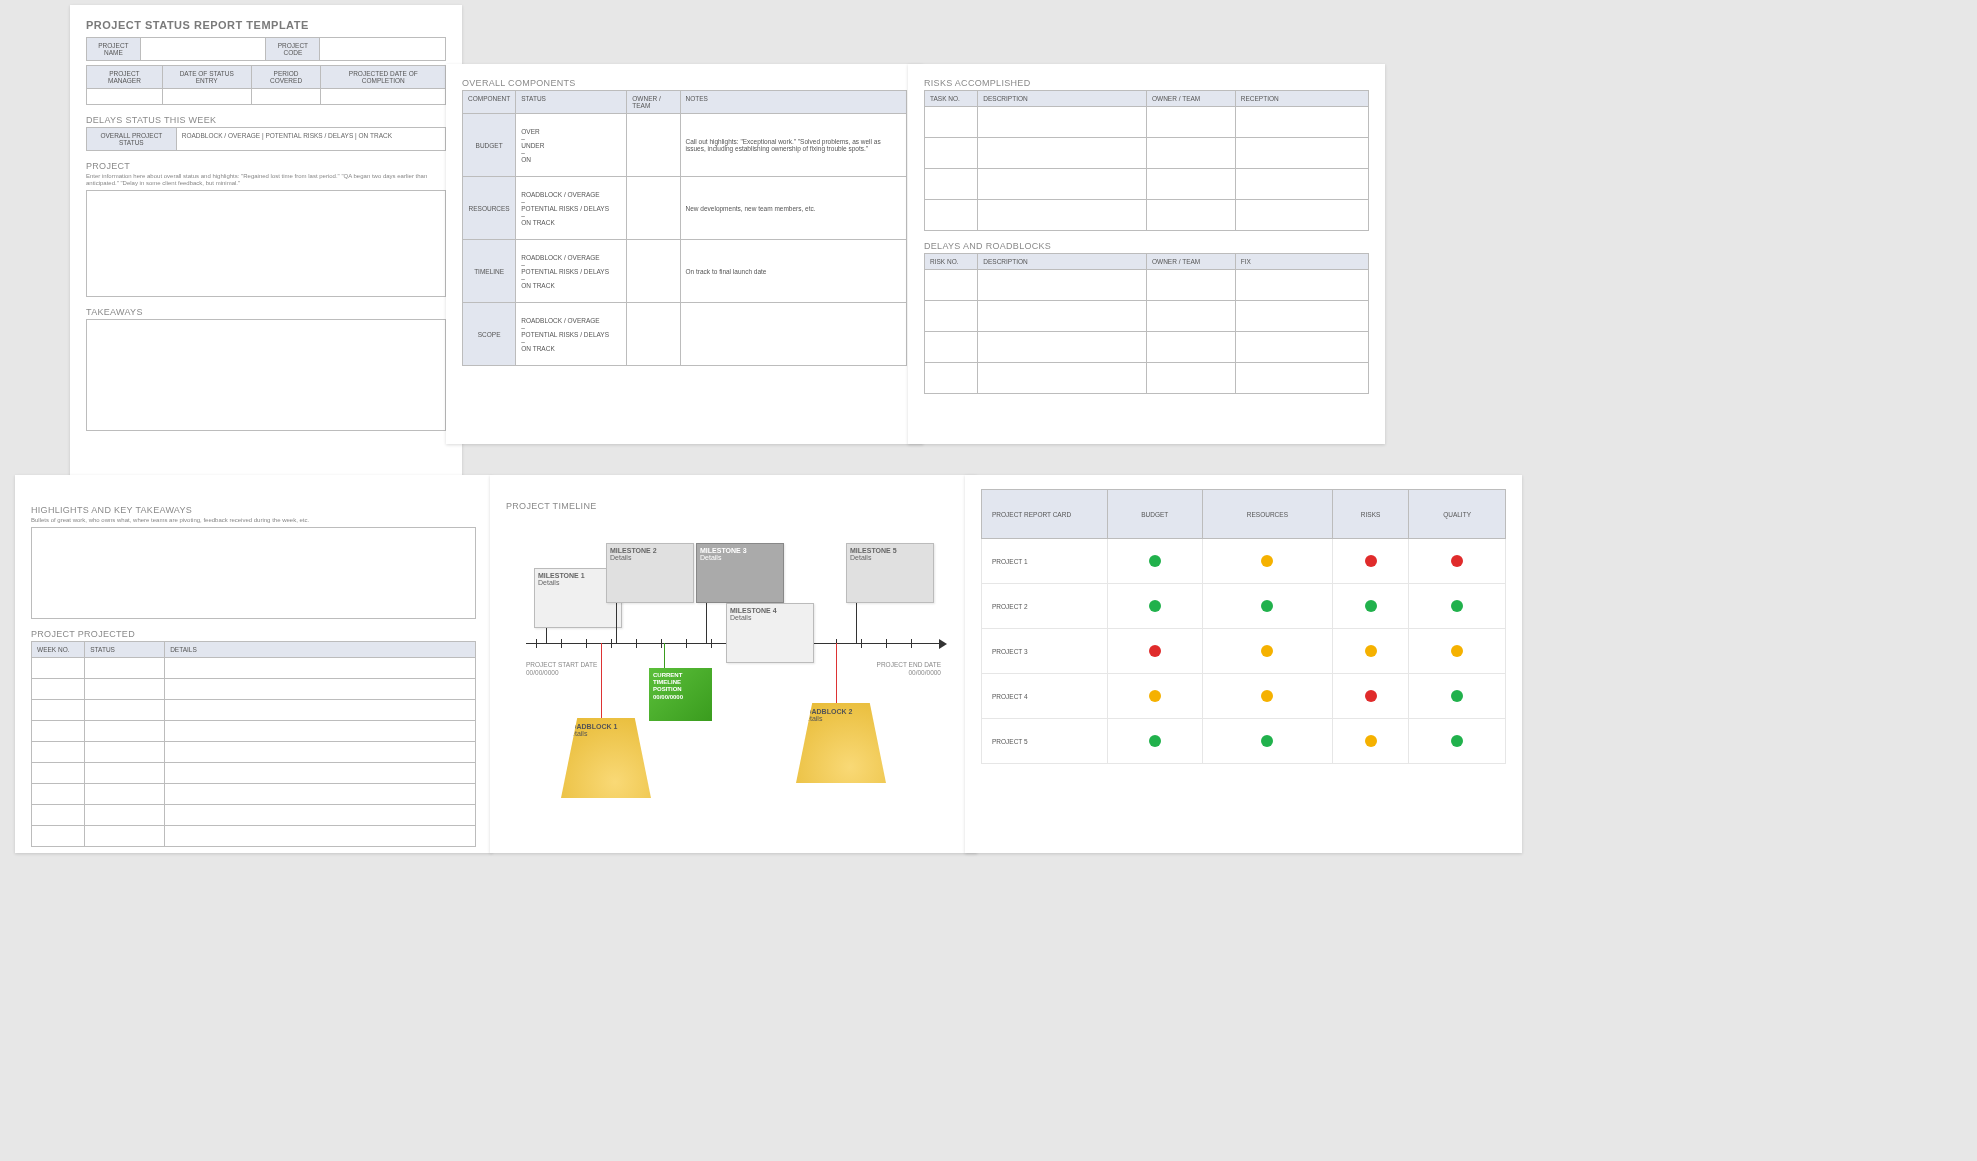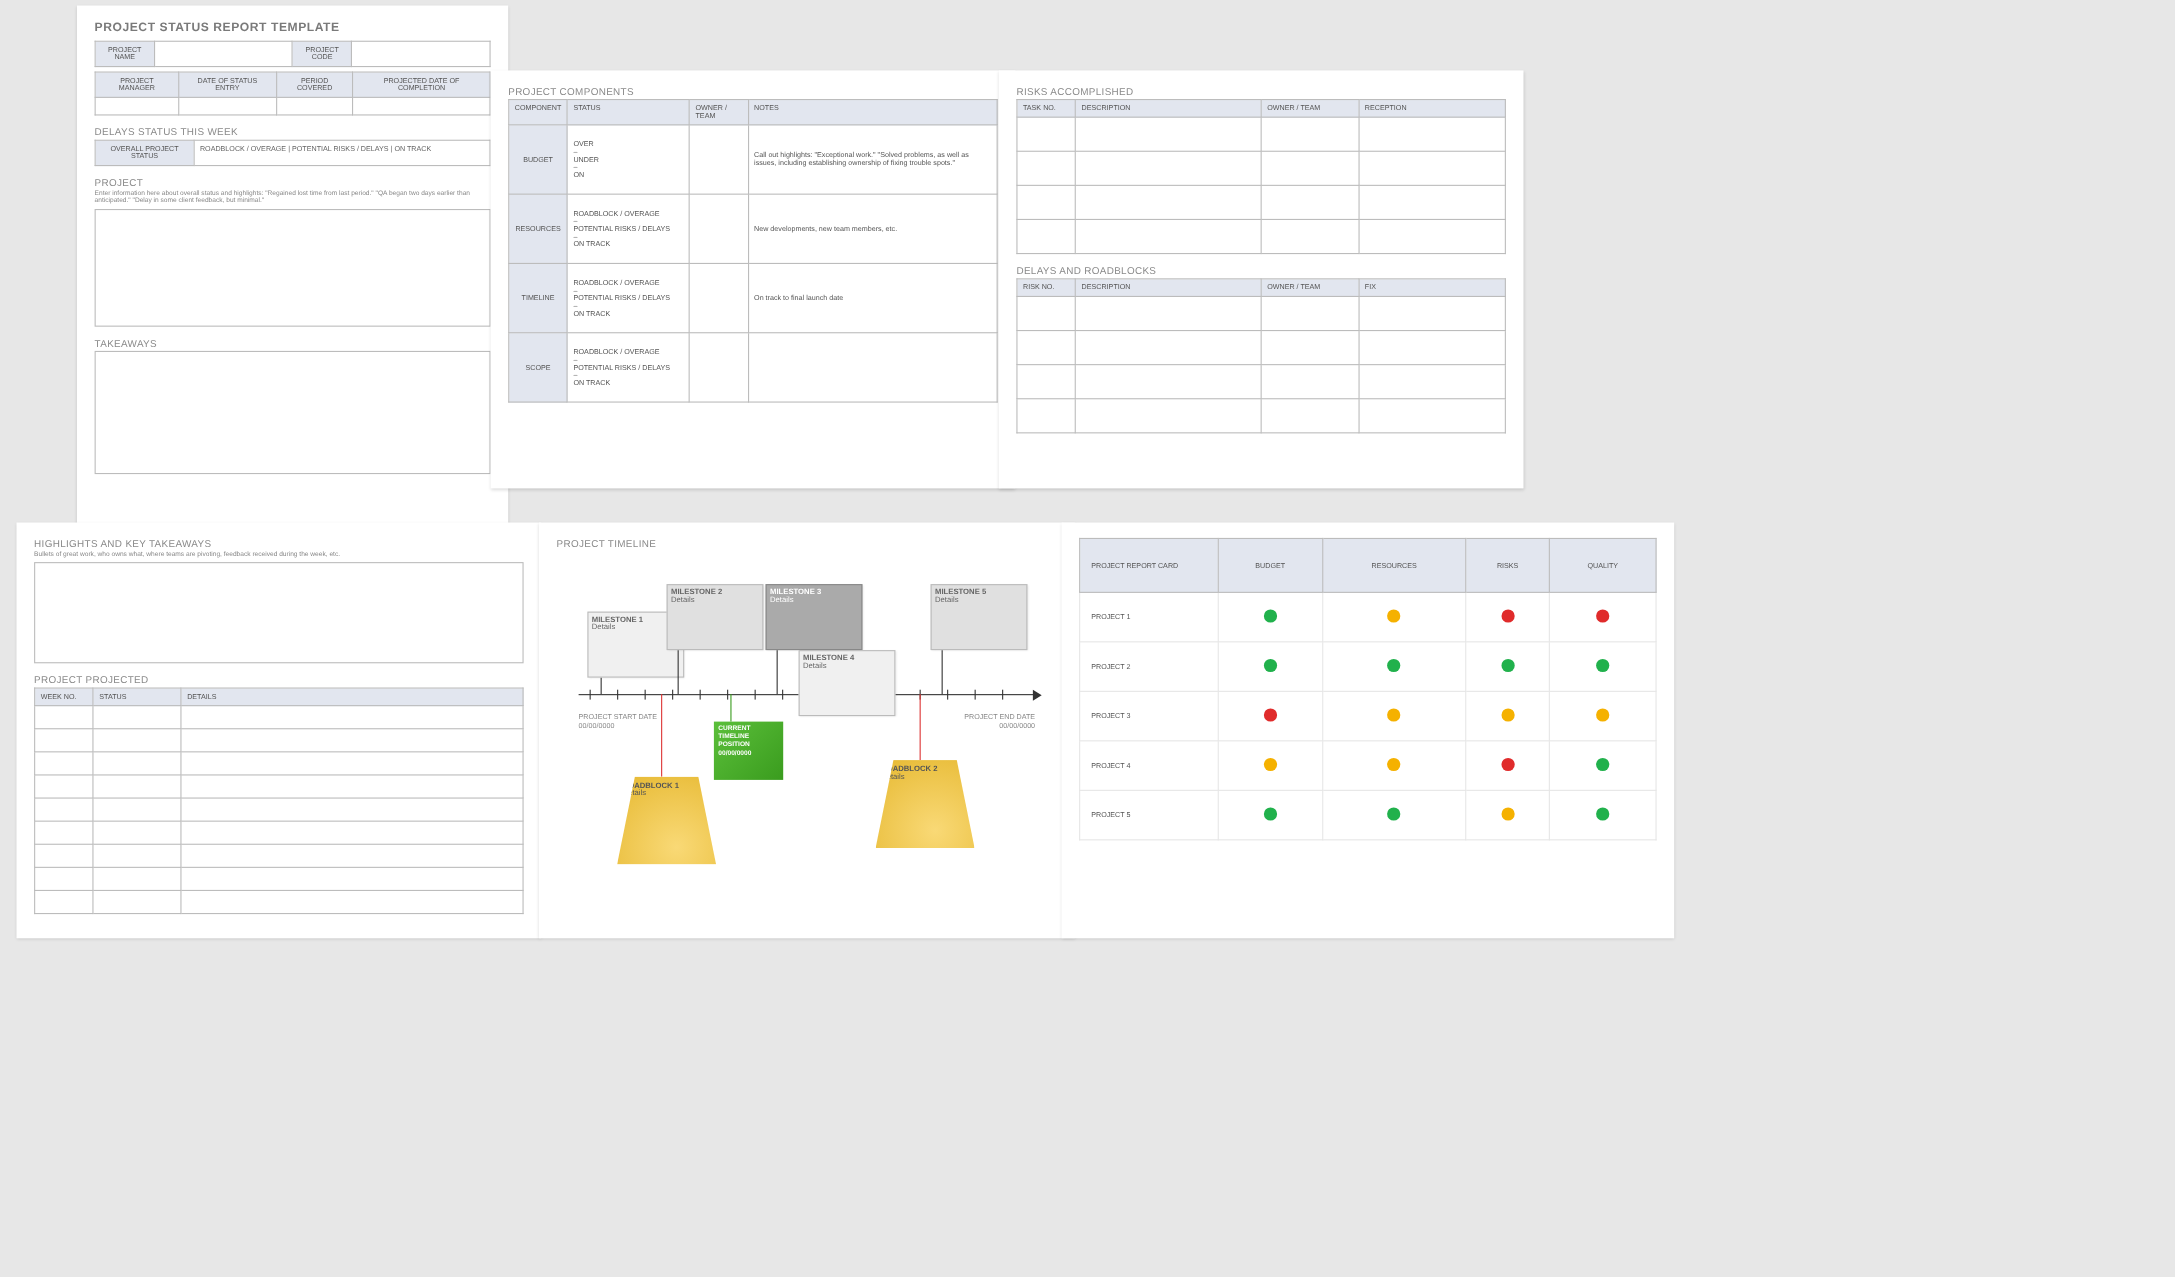--- a/index.html
+++ b/index.html
@@ -80,21 +80,21 @@
         </tbody>
       </table>
   <h2>PROJECT</h2>
   <div class="small">Enter information here about overall status and highlights: "Regained lost time from last period." "QA began two days earlier than anticipated." "Delay in some client feedback, but minimal."</div>
   <div class="box" style="margin-top:3px;height:105px"></div>
   <h2>TAKEAWAYS</h2>
   <div class="box" style="height:110px"></div>
 </div>
 
 <div class="card" style="left:446px;top:64px;width:445px;height:352px;padding:14px 16px">
-  <h2 style="margin-top:0">PROJECT COMPONENTS</h2>
+  <h2 style="margin-top:0">OVERALL COMPONENTS</h2>
   <table>
     <tbody>
           <tr>
       <th style="width:12%">COMPONENT</th>
       <th style="width:25%">STATUS</th>
       <th style="width:12%">OWNER / TEAM</th>
       <th>NOTES</th>
     </tr>
     <tr>
       <td class="hdr-cell" style="height:54px;vertical-align:middle">BUDGET</td>
@@ -207,21 +207,21 @@
             <td style="height:22px"></td>
             <td></td>
             <td></td>
             <td></td>
           </tr>
   </tbody>
       </table>
 </div>
 
 <div class="card" style="left:15px;top:475px;width:445px;height:350px;padding:14px 16px">
-  <h2 style="margin-top:0">HIGHLIGHTS AND KEY TAKEAWAYS</h2>
+  <h2 style="margin-top:16px">HIGHLIGHTS AND KEY TAKEAWAYS</h2>
   <div class="small">Bullets of great work, who owns what, where teams are pivoting, feedback received during the week, etc.</div>
   <div class="box" style="margin-top:3px;height:90px"></div>
   <h2>PROJECT PROJECTED</h2>
   <table>
     <tbody>
           <tr>
       <th style="width:12%">WEEK NO.</th>
       <th style="width:18%">STATUS</th>
       <th>DETAILS</th>
     </tr>
@@ -268,21 +268,21 @@
     <tr>
             <td style="height:12px"></td>
             <td></td>
             <td></td>
           </tr>
   </tbody>
       </table>
 </div>
 
 <div class="card" style="left:490px;top:475px;width:455px;height:350px;padding:14px 16px">
-  <h2 style="margin-top:0">PROJECT TIMELINE</h2>
+  <h2 style="margin-top:12px">PROJECT TIMELINE</h2>
   <div class="tl-wrap">
     <div class="tl-axis"></div>
     <div class="tl-arrow"></div>
 
     <div class="tl-tick" style="left:30px"></div>
         <div class="tl-tick" style="left:55px"></div>
         <div class="tl-tick" style="left:80px"></div>
         <div class="tl-tick" style="left:105px"></div>
         <div class="tl-tick" style="left:130px"></div>
         <div class="tl-tick" style="left:155px"></div>

